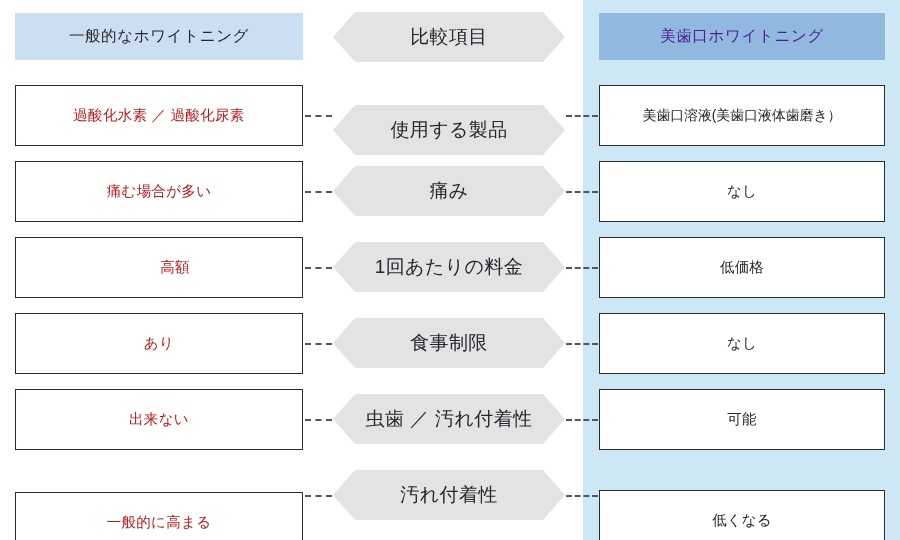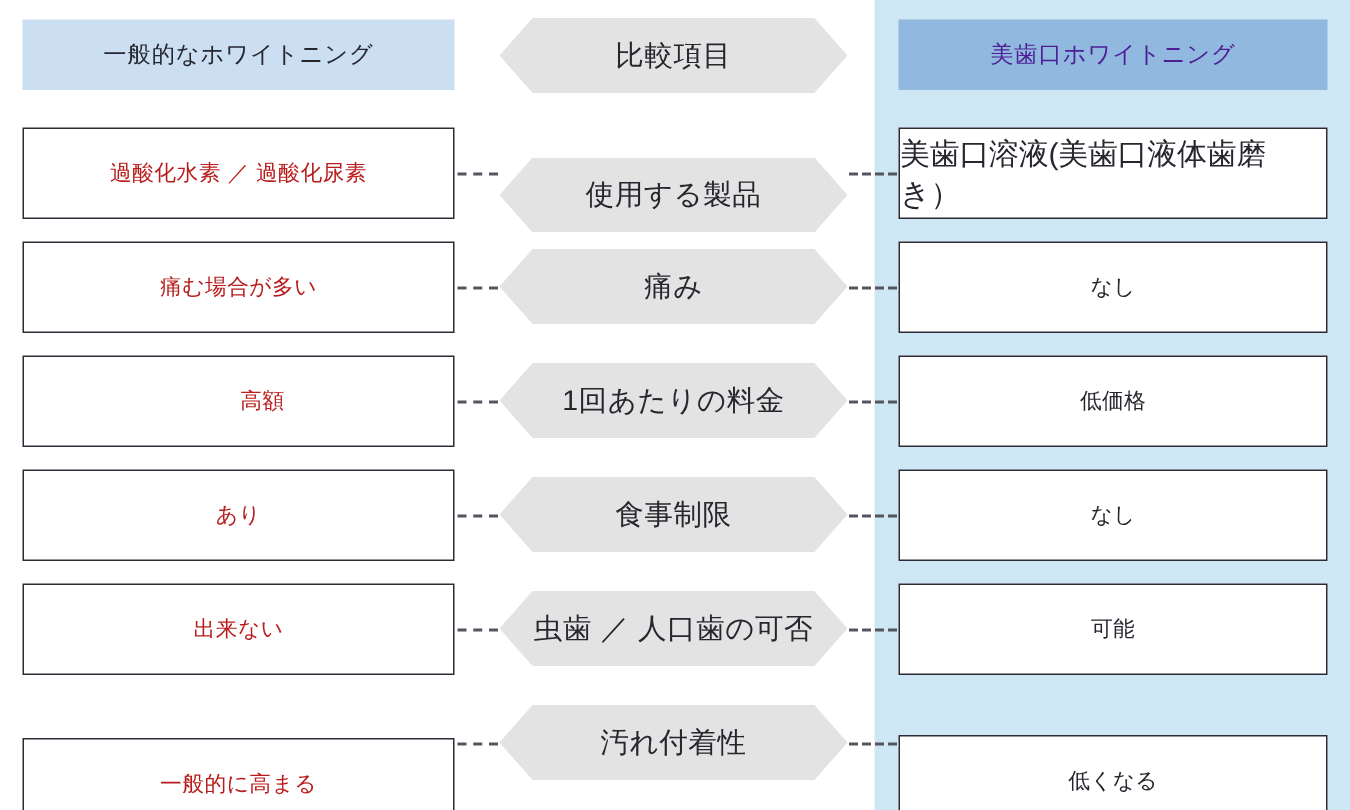--- a/index.html
+++ b/index.html
@@ -110,21 +110,21 @@
     border: 1.3px solid #2b2b35;
     background: #ffffff;
     display: flex;
     align-items: center;
     justify-content: center;
     font-size: 14.5px;
     letter-spacing: .01em;
     color: #26262e;
     box-sizing: border-box;
   }
-  .cell-right.tight { font-size: 20px; letter-spacing: -.01em; }
+  .cell-right.tight { font-size: 14px; letter-spacing: -.01em; }
 
   
   .dash {
     position: absolute;
     height: 0;
     border-top: 2.4px dashed #55555f;
   }
   .dash.l { left: 305px; width: 27px; }
   .dash.r { left: 566px; width: 32px; }
 </style>
@@ -160,21 +160,21 @@
   <div class="cell-right" style="top:237px;">低価格</div>
 
   <div class="cell-left" style="top:313px;">あり</div>
   <div class="dash l" style="top:343px;"></div>
   <div class="hex" style="top:318px;">食事制限</div>
   <div class="dash r" style="top:343px;"></div>
   <div class="cell-right" style="top:313px;">なし</div>
 
   <div class="cell-left" style="top:389px;">出来ない</div>
   <div class="dash l" style="top:419px;"></div>
-  <div class="hex" style="top:394px;">虫歯 ／ 人口歯の可否</div>
+  <div class="hex" style="top:394px;">虫歯 ／ 汚れ付着性</div>
   <div class="dash r" style="top:419px;"></div>
   <div class="cell-right" style="top:389px;">可能</div>
 
   <div class="cell-left" style="top:492px;">一般的に高まる</div>
   <div class="dash l" style="top:495px;"></div>
   <div class="hex" style="top:470px;">汚れ付着性</div>
   <div class="dash r" style="top:495px;"></div>
   <div class="cell-right" style="top:490px;">低くなる</div>
 
 </div>

